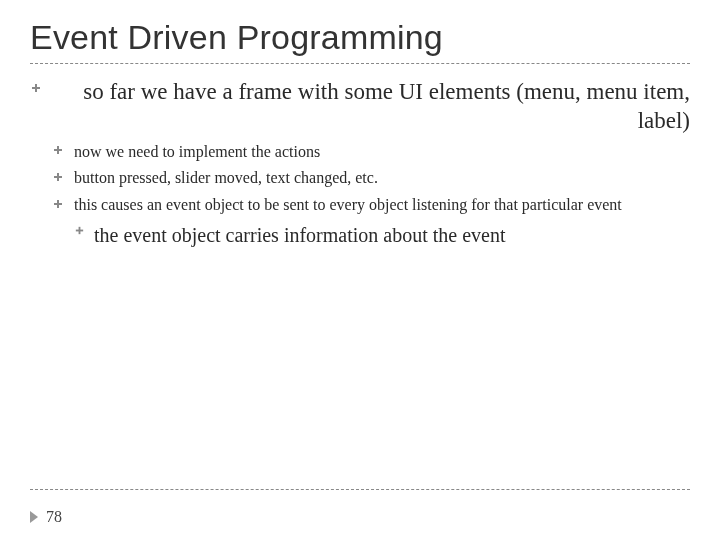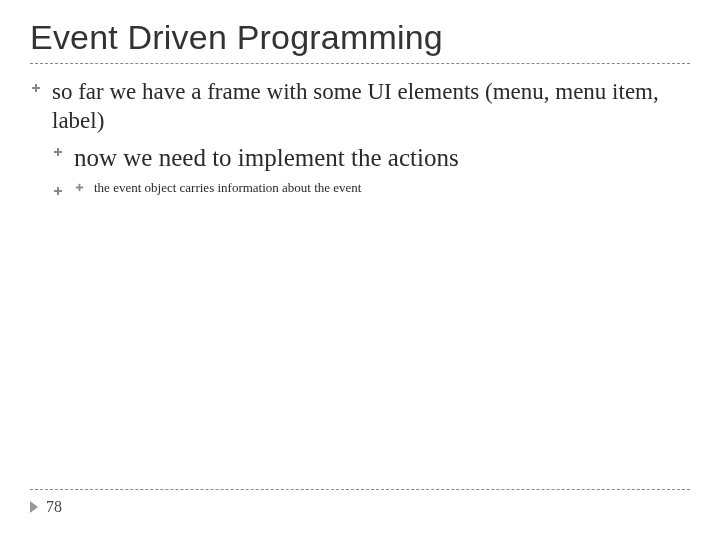--- a/index.html
+++ b/index.html
@@ -42,52 +42,53 @@
   }
   .content {
     font-family: Georgia, 'Times New Roman', serif;
   }
   .l1 {
     position: relative;
     padding-left: 22px;
     font-size: 23px;
     line-height: 1.25;
     margin: 4px 0 6px 0;
+    text-align: right;
   }
   .l2 {
     position: relative;
     padding-left: 22px;
     margin-left: 22px;
-    font-size: 25px;
+    font-size: 16px;
     line-height: 1.3;
     margin-top: 2px;
     margin-bottom: 6px;
   }
   .l3 {
     position: relative;
     padding-left: 20px;
     margin-left: 44px;
-    font-size: 13px;
+    font-size: 20px;
     line-height: 1.3;
     margin-top: 2px;
     margin-bottom: 6px;
   }
   .bullet {
     position: absolute;
     left: 0;
     top: 0.18em;
     width: 14px;
     height: 14px;
     color: #777;
   }
   .bullet svg { display: block; }
   .footer {
     position: absolute;
     left: 30px;
-    bottom: 24px;
+    bottom: 14px;
     display: flex;
     align-items: center;
     gap: 6px;
     font-family: Georgia, serif;
     font-size: 16px;
     color: #444;
   }
   .footer-marker svg { display: block; }
 </style>
 </head>
@@ -121,23 +122,33 @@
     </div>
 
 
     <div class="l2">
       <span class="bullet">
         <svg width="12" height="12" viewBox="0 0 12 12">
             <rect x="5" y="2" width="2" height="8" fill="#888"></rect>
             <rect x="2" y="5" width="8" height="2" fill="#888"></rect>
           </svg>
       </span>
+      <span>button pressed, slider moved, text changed, etc.</span>
     </div>
 
 
+    <div class="l2">
+      <span class="bullet">
+        <svg width="12" height="12" viewBox="0 0 12 12">
+            <rect x="5" y="2" width="2" height="8" fill="#888"></rect>
+            <rect x="2" y="5" width="8" height="2" fill="#888"></rect>
+          </svg>
+      </span>
+      <span>this causes an event object to be sent to every object listening for that particular event</span>
+    </div>
 
     <div class="l3">
       <span class="bullet">
         <svg width="11" height="11" viewBox="0 0 12 12">
             <rect x="5" y="2" width="2" height="8" fill="#888"></rect>
             <rect x="2" y="5" width="8" height="2" fill="#888"></rect>
           </svg>
       </span>
       <span>the event object carries information about the event</span>
     </div>

